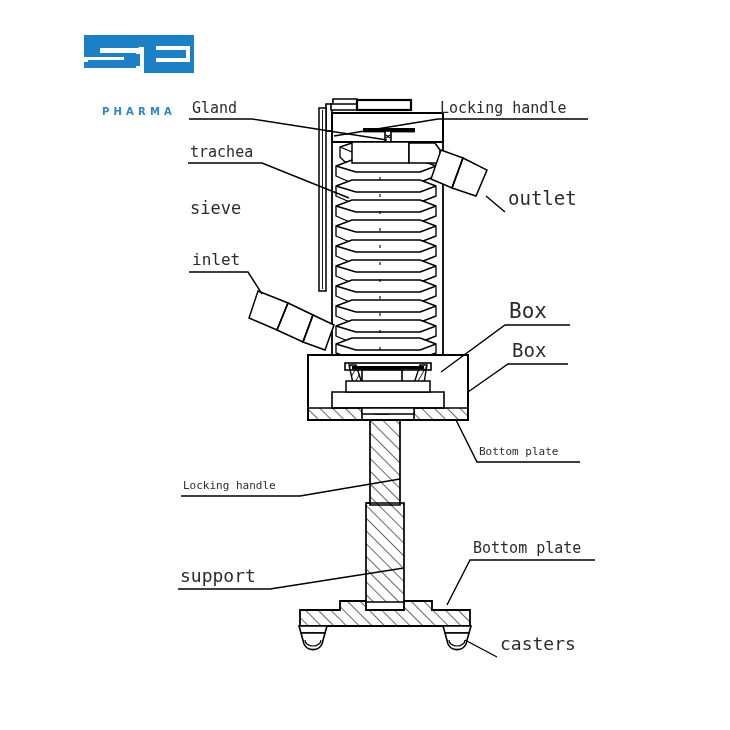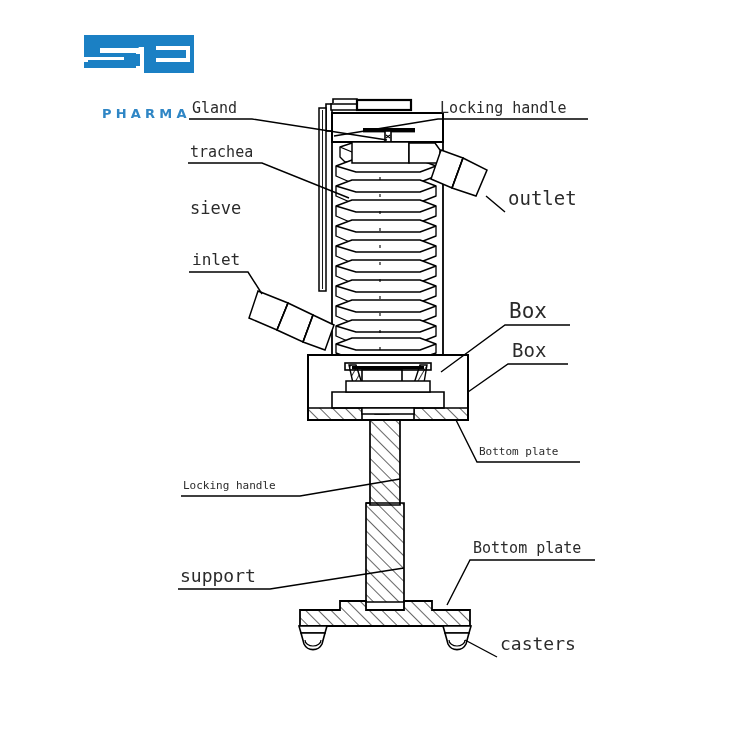--- a/index.html
+++ b/index.html
@@ -35,21 +35,21 @@
     left: 44px;
     top: 30px;
     width: 150px;
     height: 62px;
   }
   .logo-sub {
     position: absolute;
     left: 58px;
     top: 76px;
     font-family: "DejaVu Sans", "Liberation Sans", sans-serif;
-    font-size: 13px;
+    font-size: 10px;
     letter-spacing: 4.2px;
     color: #2f86c5;
     font-weight: 700;
   }
 </style>
 </head>
 <body>
 
 <div id="stage">
 

